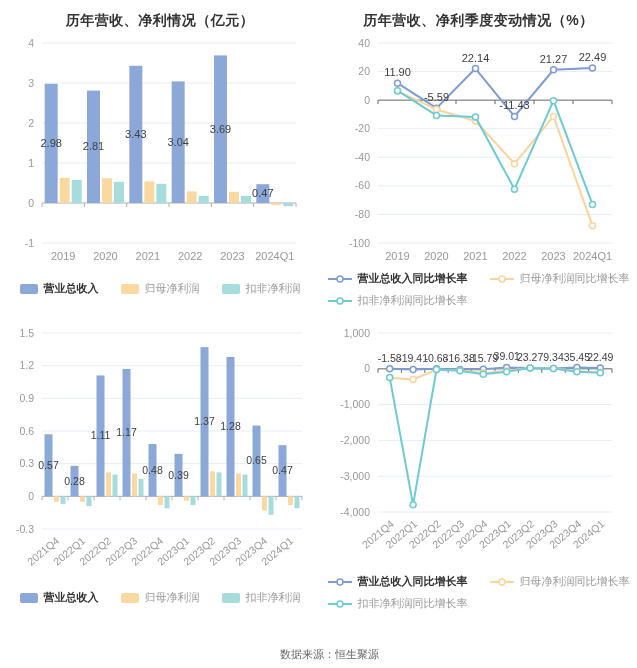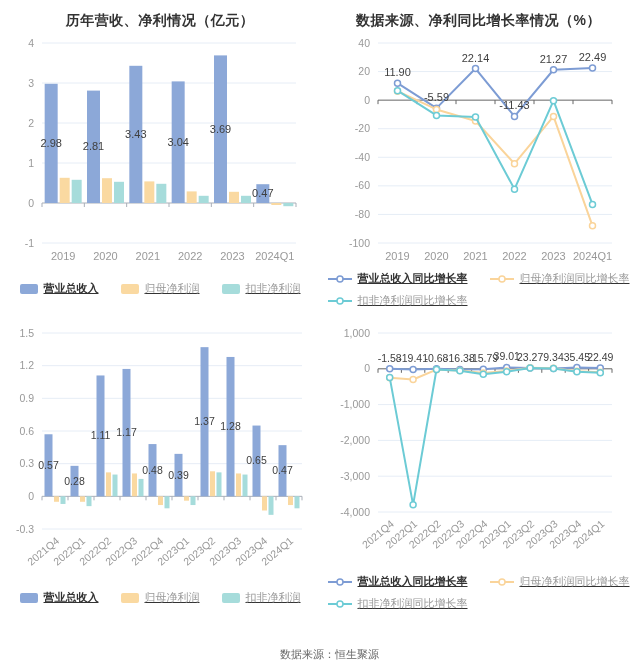--- a/index.html
+++ b/index.html
@@ -16,21 +16,21 @@
     width:572px; height:668px;
   }
   .panel { position:relative; overflow:hidden; }
   .chart-title {
     height:35px; padding-top:12px;
     text-align:center; font-size:14px; font-weight:bold; color:#333;
     letter-spacing:0.5px; white-space:nowrap;
   }
   svg.plot { display:block; }
   svg text { font-family:"Liberation Sans","DejaVu Sans",sans-serif; }
-  .legend { display:flex; justify-content:center; margin-top:12px;text-decoration:underline; }
+  .legend { display:flex; justify-content:center; margin-top:12px; }
   .legend-inner { display:flex; flex-direction:column; gap:7px; align-items:flex-start; }
   .legend-row { display:flex; gap:22px; }
   .legend-item { display:flex; align-items:center; gap:6px; font-size:11px; color:#999; cursor:pointer; white-space:nowrap; }
   .legend-item.strong { color:#333; font-weight:bold; }
   .swatch { width:18px; height:10px; border-radius:2px; display:inline-block; }
   .footer-row {
     grid-column:1 / span 2;
     display:flex; align-items:center; justify-content:center;
     font-size:11px; color:#666;margin-left:22px;
   }
@@ -107,21 +107,21 @@
             <div class="legend-item">
               <span class="swatch" style="background: rgb(166, 220, 219);"></span>
               <span>扣非净利润</span>
             </div>
           </div>
         </div>
       </div>
   </div>
 
   <div class="panel">
-    <div class="chart-title">数据来源、净利同比增长率情况（%）</div>
+    <div class="chart-title">历年营收、净利季度变动情况（%）</div>
     <svg class="plot" width="315" height="232">
         <line x1="58" y1="8" x2="292" y2="8" stroke="#E6EDF6" stroke-width="1"></line>
         <text x="50" y="11.5" text-anchor="end" font-size="10.5" fill="#999999">40</text>
         <line x1="58" y1="36.57142857142857" x2="292" y2="36.57142857142857" stroke="#E6EDF6" stroke-width="1"></line>
         <text x="50" y="40.07142857142857" text-anchor="end" font-size="10.5" fill="#999999">20</text>
         <text x="50" y="68.64285714285714" text-anchor="end" font-size="10.5" fill="#999999">0</text>
         <line x1="58" y1="93.71428571428571" x2="292" y2="93.71428571428571" stroke="#E6EDF6" stroke-width="1"></line>
         <text x="50" y="97.21428571428571" text-anchor="end" font-size="10.5" fill="#999999">-20</text>
         <line x1="58" y1="122.28571428571428" x2="292" y2="122.28571428571428" stroke="#E6EDF6" stroke-width="1"></line>
         <text x="50" y="125.78571428571428" text-anchor="end" font-size="10.5" fill="#999999">-40</text>

